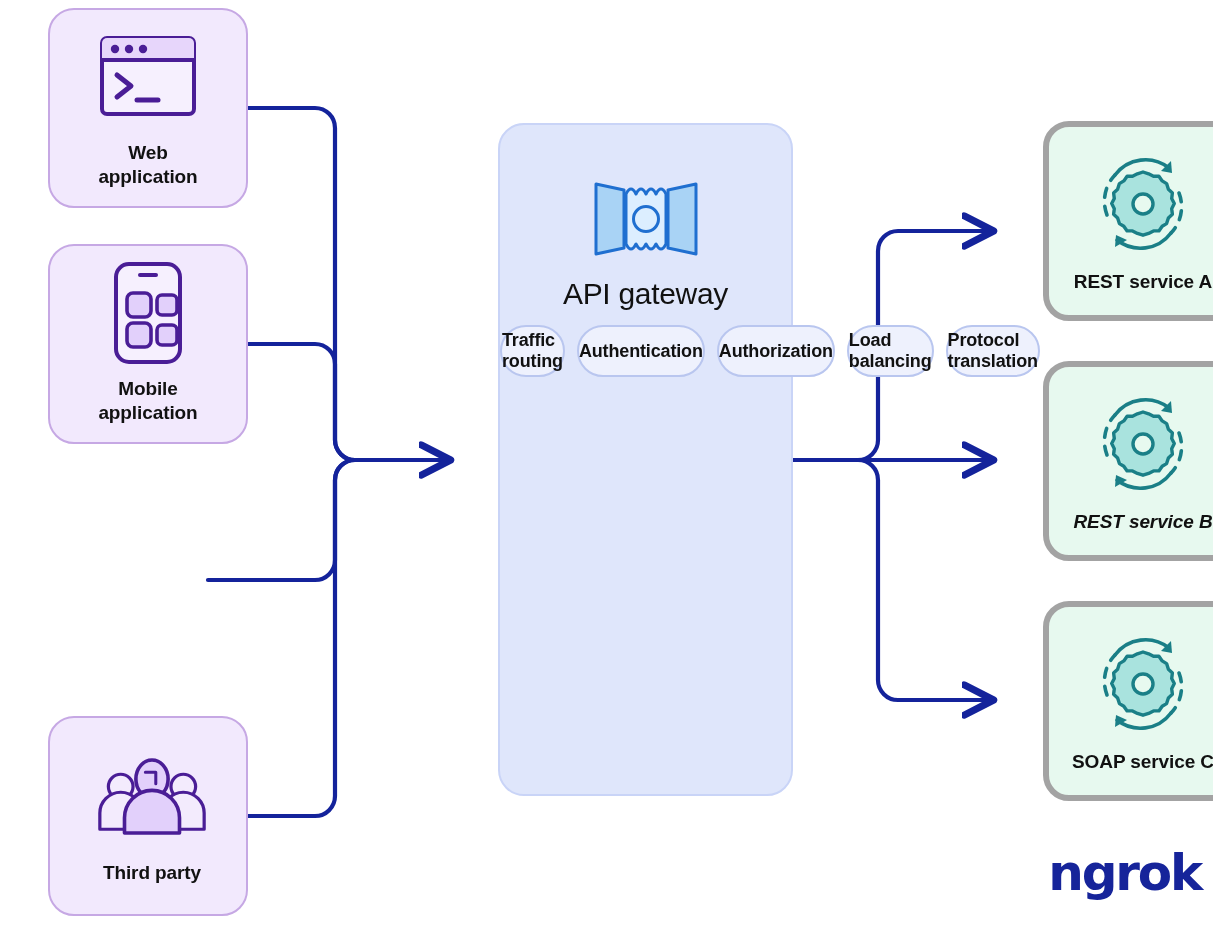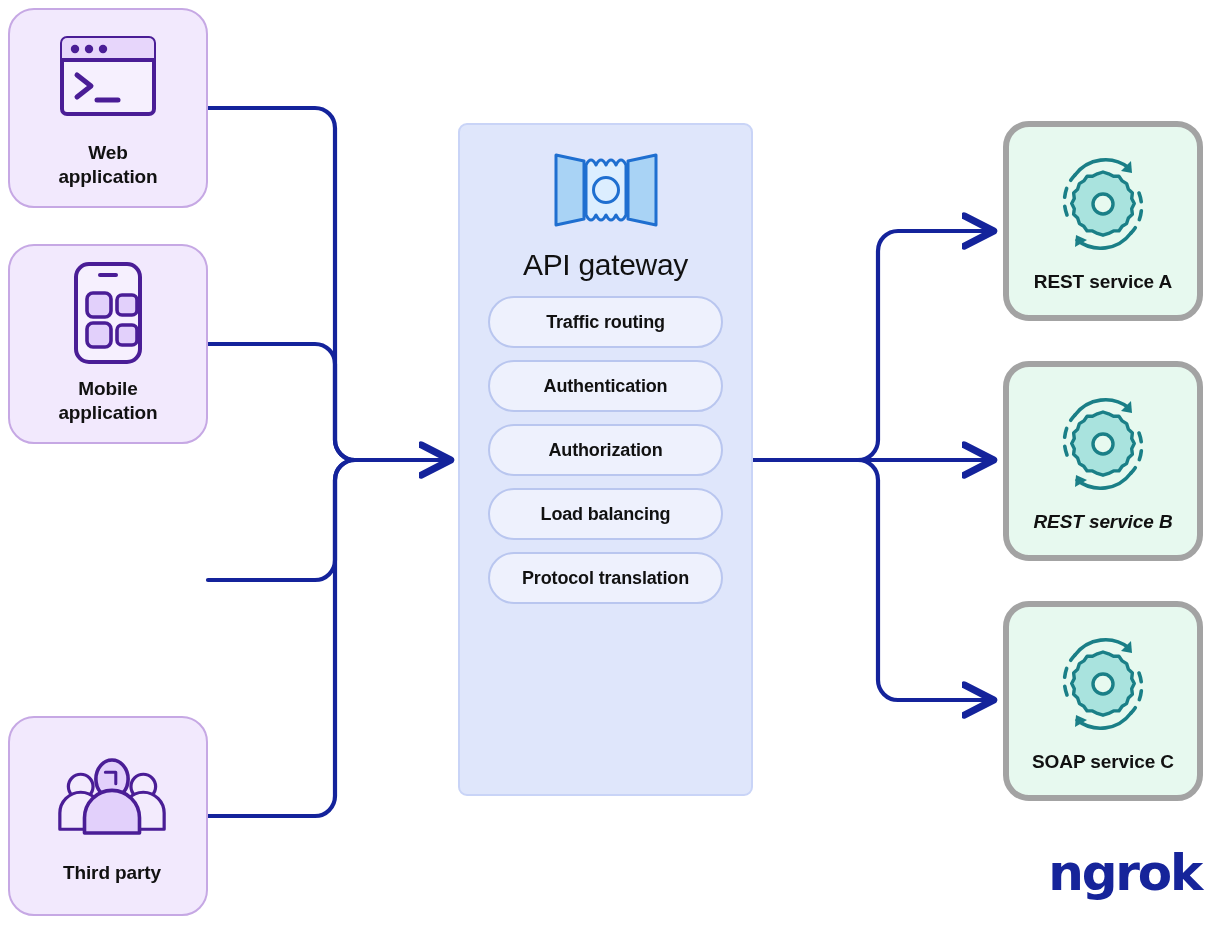--- a/index.html
+++ b/index.html
@@ -31,20 +31,21 @@
 
   
   .node {
     position: absolute;
     box-sizing: border-box;
     border-radius: 26px;
     display: flex;
     flex-direction: column;
     align-items: center;
     justify-content: center;
+    margin-left: 40px;
   }
 
   .client-node {
     width: 200px;
     height: 200px;
     background: #f2e9fd;
     border: 2px solid #c6a8e4;
     left: 8px;
   }
   .client-node .node-label {
@@ -71,43 +72,43 @@
   #node-third    { top: 716px; padding-left: 8px; }
 
   
   #node-gateway {
     left: 458px;
     top: 123px;
     width: 295px;
     height: 673px;
     background: #dfe6fb;
     border: 2px solid #c9d4f7;
-    border-radius: 9px;
+    border-radius: 26px;
     justify-content: flex-start;
-    padding-top: 7px;
+    padding-top: 36px;
   }
   #gateway-icon-wrap {
     width: 130px;
     height: 110px;
     display: flex;
     align-items: center;
     justify-content: center;
   }
   #gateway-title {
     font-size: 30px;
     font-weight: 400;
     color: #111111;
     letter-spacing: -0.3px;
     margin-top: 6px;
     margin-bottom: 14px;
   }
   #gateway-features {
     width: 100%;
     display: flex;
-    flex-direction: column;
+    flex-direction: row;
     align-items: center;
     gap: 12px;
   }
   .feature-pill {
     box-sizing: border-box;
     width: 235px;
     height: 52px;
     background: #eef1fd;
     border: 2px solid #b9c6ef;
     border-radius: 26px;

